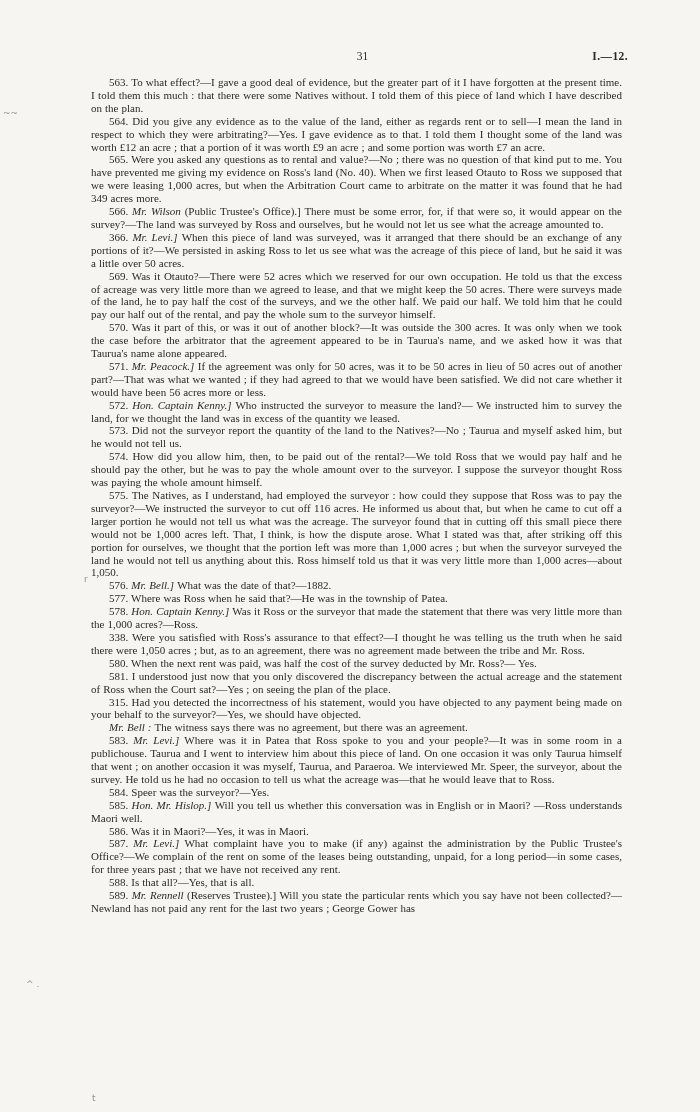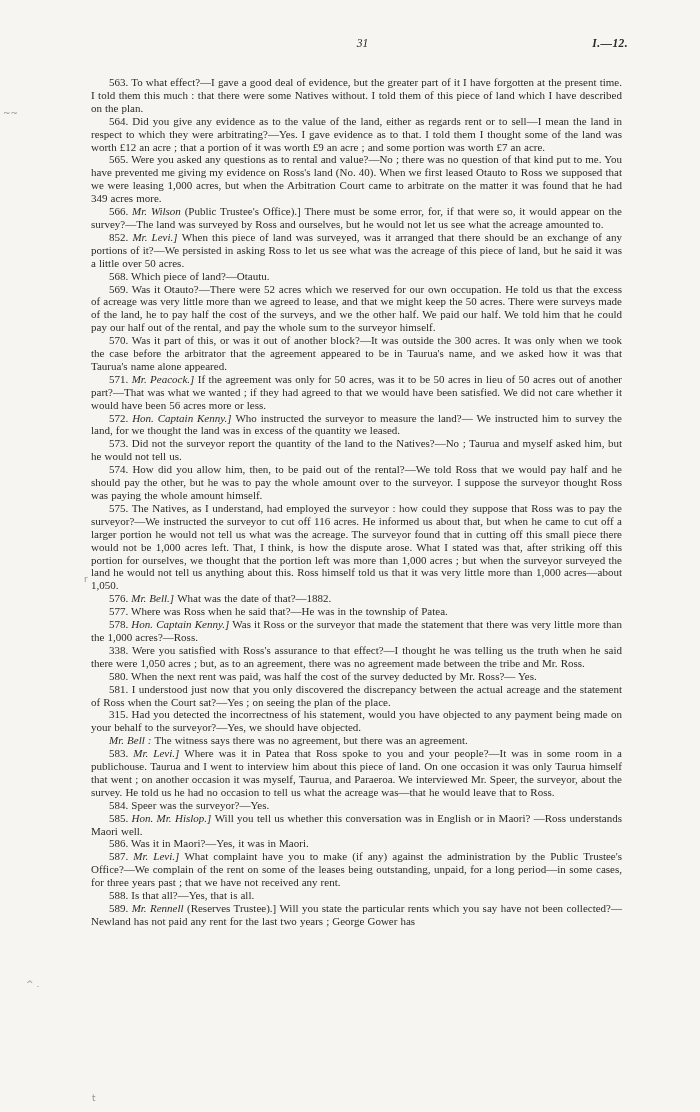--- a/index.html
+++ b/index.html
@@ -12,26 +12,25 @@
   .page {
     position: relative;
     width: 700px;
     height: 1112px;
     background: #f6f5f1;
     color: #2b2a27;
     overflow: hidden;
   }
   .header {
     position: absolute;
-    top: 37px;
+    top: 50px;
     left: 97px;
     width: 531px;
     height: 16px;
     font-size: 11.5px;
-    font-style: italic;
   }
   .pageno {
     position: absolute;
     left: 0; right: 0;
     text-align: center;
   }
   .docref {
     position: absolute;
     right: 0;
     top: 0;
@@ -67,22 +66,21 @@
 <div class="page" id="pagewrap">
   <div class="header">
     <span class="pageno">31</span>
     <span class="docref">I.—12.</span>
   </div>
   <div class="body-col" id="paragraphs">
       <p class="para"><span>563. </span>To what effect?—I gave a good deal of evidence, but the greater part of it I have forgotten at the present time.  I told them this much : that there were some Natives without.  I told them of this piece of land which I have described on the plan.</p>
       <p class="para"><span>564. </span>Did you give any evidence as to the value of the land, either as regards rent or to sell—I mean the land in respect to which they were arbitrating?—Yes.  I gave evidence as to that.  I told them I thought some of the land was worth £12 an acre ; that a portion of it was worth £9 an acre ; and some portion was worth £7 an acre.</p>
       <p class="para"><span>565. </span>Were you asked any questions as to rental and value?—No ; there was no question of that kind put to me.  You have prevented me giving my evidence on Ross's land (No. 40).  When we first leased Otauto to Ross we supposed that we were leasing 1,000 acres, but when the Arbitration Court came to arbitrate on the matter it was found that he had 349 acres more.</p>
       <p class="para"><span>566. </span><i>Mr. Wilson </i>(Public Trustee's Office).] There must be some error, for, if that were so, it would appear on the survey?—The land was surveyed by Ross and ourselves, but he would not let us see what the acreage amounted to.</p>
-      <p class="para"><span>852. </span><i>Mr. Levi.] </i>When this piece of land was surveyed, was it arranged that there should be an exchange of any portions of it?—We persisted in asking Ross to let us see what was the acreage of this piece of land, but he said it was a little over 50 acres.</p>
-      <p class="para"><span>568. </span>Which piece of land?—Otautu.</p>
+      <p class="para"><span>366. </span><i>Mr. Levi.] </i>When this piece of land was surveyed, was it arranged that there should be an exchange of any portions of it?—We persisted in asking Ross to let us see what was the acreage of this piece of land, but he said it was a little over 50 acres.</p>
       <p class="para"><span>569. </span>Was it Otauto?—There were 52 acres which we reserved for our own occupation. He told us that the excess of acreage was very little more than we agreed to lease, and that we might keep the 50 acres.  There were surveys made of the land, he to pay half the cost of the surveys, and we the other half.  We paid our half.  We told him that he could pay our half out of the rental, and pay the whole sum to the surveyor himself.</p>
       <p class="para"><span>570. </span>Was it part of this, or was it out of another block?—It was outside the 300 acres.  It was only when we took the case before the arbitrator that the agreement appeared to be in Taurua's name, and we asked how it was that Taurua's name alone appeared.</p>
       <p class="para"><span>571. </span><i>Mr. Peacock.] </i>If the agreement was only for 50 acres, was it to be 50 acres in lieu of 50 acres out of another part?—That was what we wanted ; if they had agreed to that we would have been satisfied.  We did not care whether it would have been 56 acres more or less.</p>
       <p class="para"><span>572. </span><i>Hon. Captain Kenny.] </i>Who instructed the surveyor to measure the land?— We instructed him to survey the land, for we thought the land was in excess of the quantity we leased.</p>
       <p class="para"><span>573. </span>Did not the surveyor report the quantity of the land to the Natives?—No ; Taurua and myself asked him, but he would not tell us.</p>
       <p class="para"><span>574. </span>How did you allow him, then, to be paid out of the rental?—We told Ross that we would pay half and he should pay the other, but he was to pay the whole amount over to the surveyor. I suppose the surveyor thought Ross was paying the whole amount himself.</p>
       <p class="para"><span>575. </span>The Natives, as I understand, had employed the surveyor : how could they suppose that Ross was to pay the surveyor?—We instructed the surveyor to cut off 116 acres.  He informed us about that, but when he came to cut off a larger portion he would not tell us what was the acreage. The surveyor found that in cutting off this small piece there would not be 1,000 acres left.  That, I think, is how the dispute arose.  What I stated was that, after striking off this portion for ourselves, we thought that the portion left was more than 1,000 acres ; but when the surveyor surveyed the land he would not tell us anything about this.  Ross himself told us that it was very little more than 1,000 acres—about 1,050.</p>
       <p class="para"><span>576. </span><i>Mr. Bell.] </i>What was the date of that?—1882.</p>
       <p class="para"><span>577. </span>Where was Ross when he said that?—He was in the township of Patea.</p>
       <p class="para"><span>578. </span><i>Hon. Captain Kenny.] </i>Was it Ross or the surveyor that made the statement that there was very little more than the 1,000 acres?—Ross.</p>

